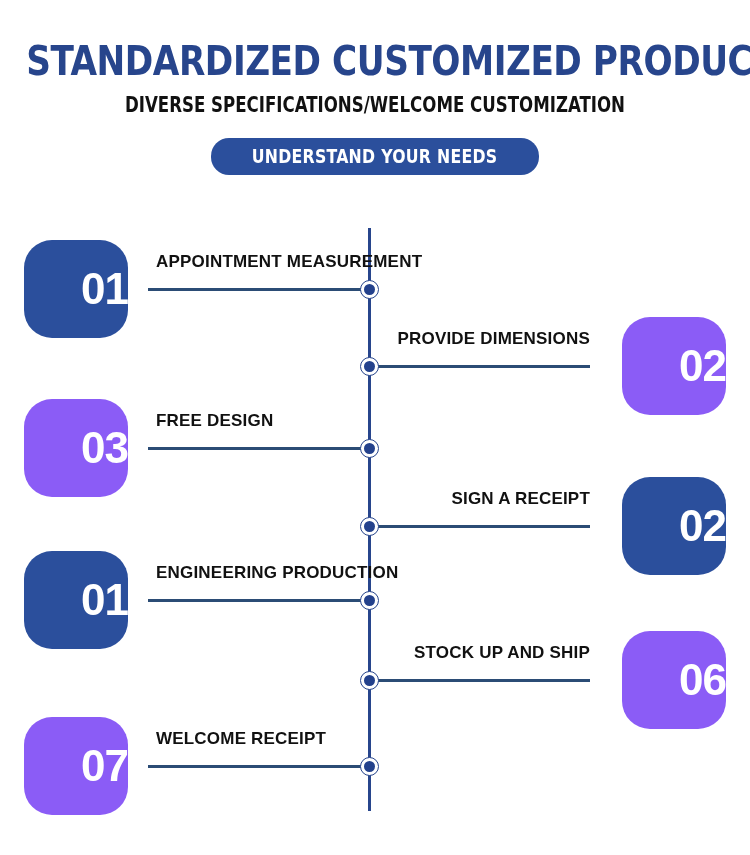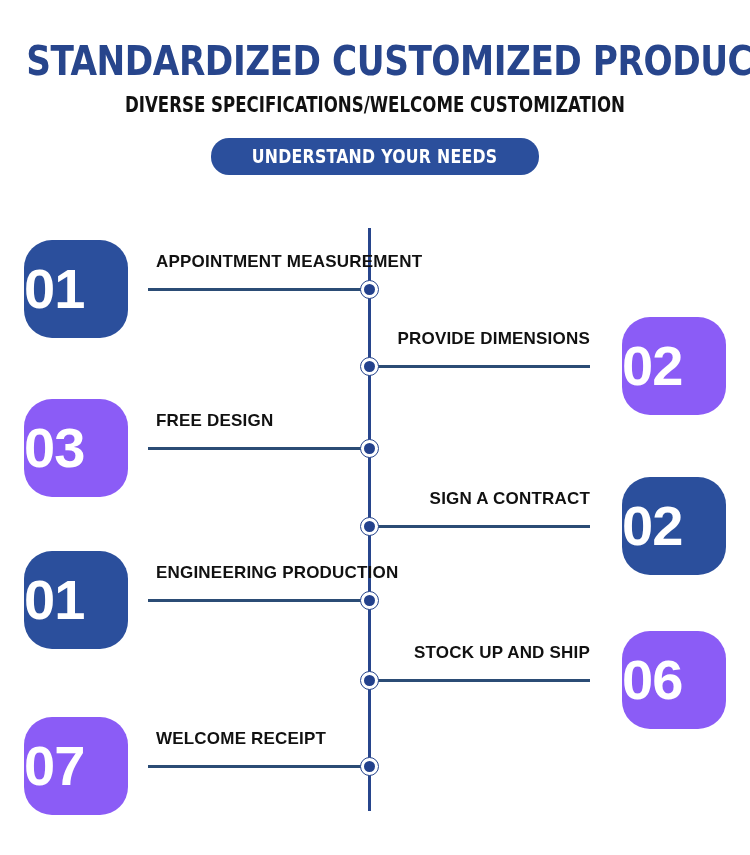--- a/index.html
+++ b/index.html
@@ -155,23 +155,23 @@
   
   .badge {
     position: absolute;
     width: 104px;
     height: 98px;
     top: -49px;
     border-radius: 28px;
     color: #ffffff;
     font-family: "Liberation Sans", sans-serif;
     font-weight: bold;
-    font-size: 56px;
+    font-size: 44px;
     line-height: 98px;
-    text-align: left;
+    text-align: right;
     letter-spacing: -1px;
     box-sizing: border-box;
   }
   .badge.left  { left: 24px; }
   .badge.right { left: 622px; }
   .badge.blue  { background: #2b4f9c; }
   .badge.gray  { background: #8b5cf6; }
 </style>
 </head>
 <body>
@@ -202,21 +202,21 @@
   </div>
 
   <div class="row" style="top:448px">
     <div class="label left">FREE DESIGN</div>
     <div class="conn left"></div>
     <div class="dot"></div>
     <div class="badge left gray">03</div>
   </div>
 
   <div class="row" style="top:526px">
-    <div class="label right">SIGN A CONTRACT</div>
+    <div class="label right">SIGN A RECEIPT</div>
     <div class="conn right"></div>
     <div class="dot"></div>
     <div class="badge right blue">02</div>
   </div>
 
   <div class="row" style="top:600px">
     <div class="label left">ENGINEERING PRODUCTION</div>
     <div class="conn left"></div>
     <div class="dot"></div>
     <div class="badge left blue">01</div>

